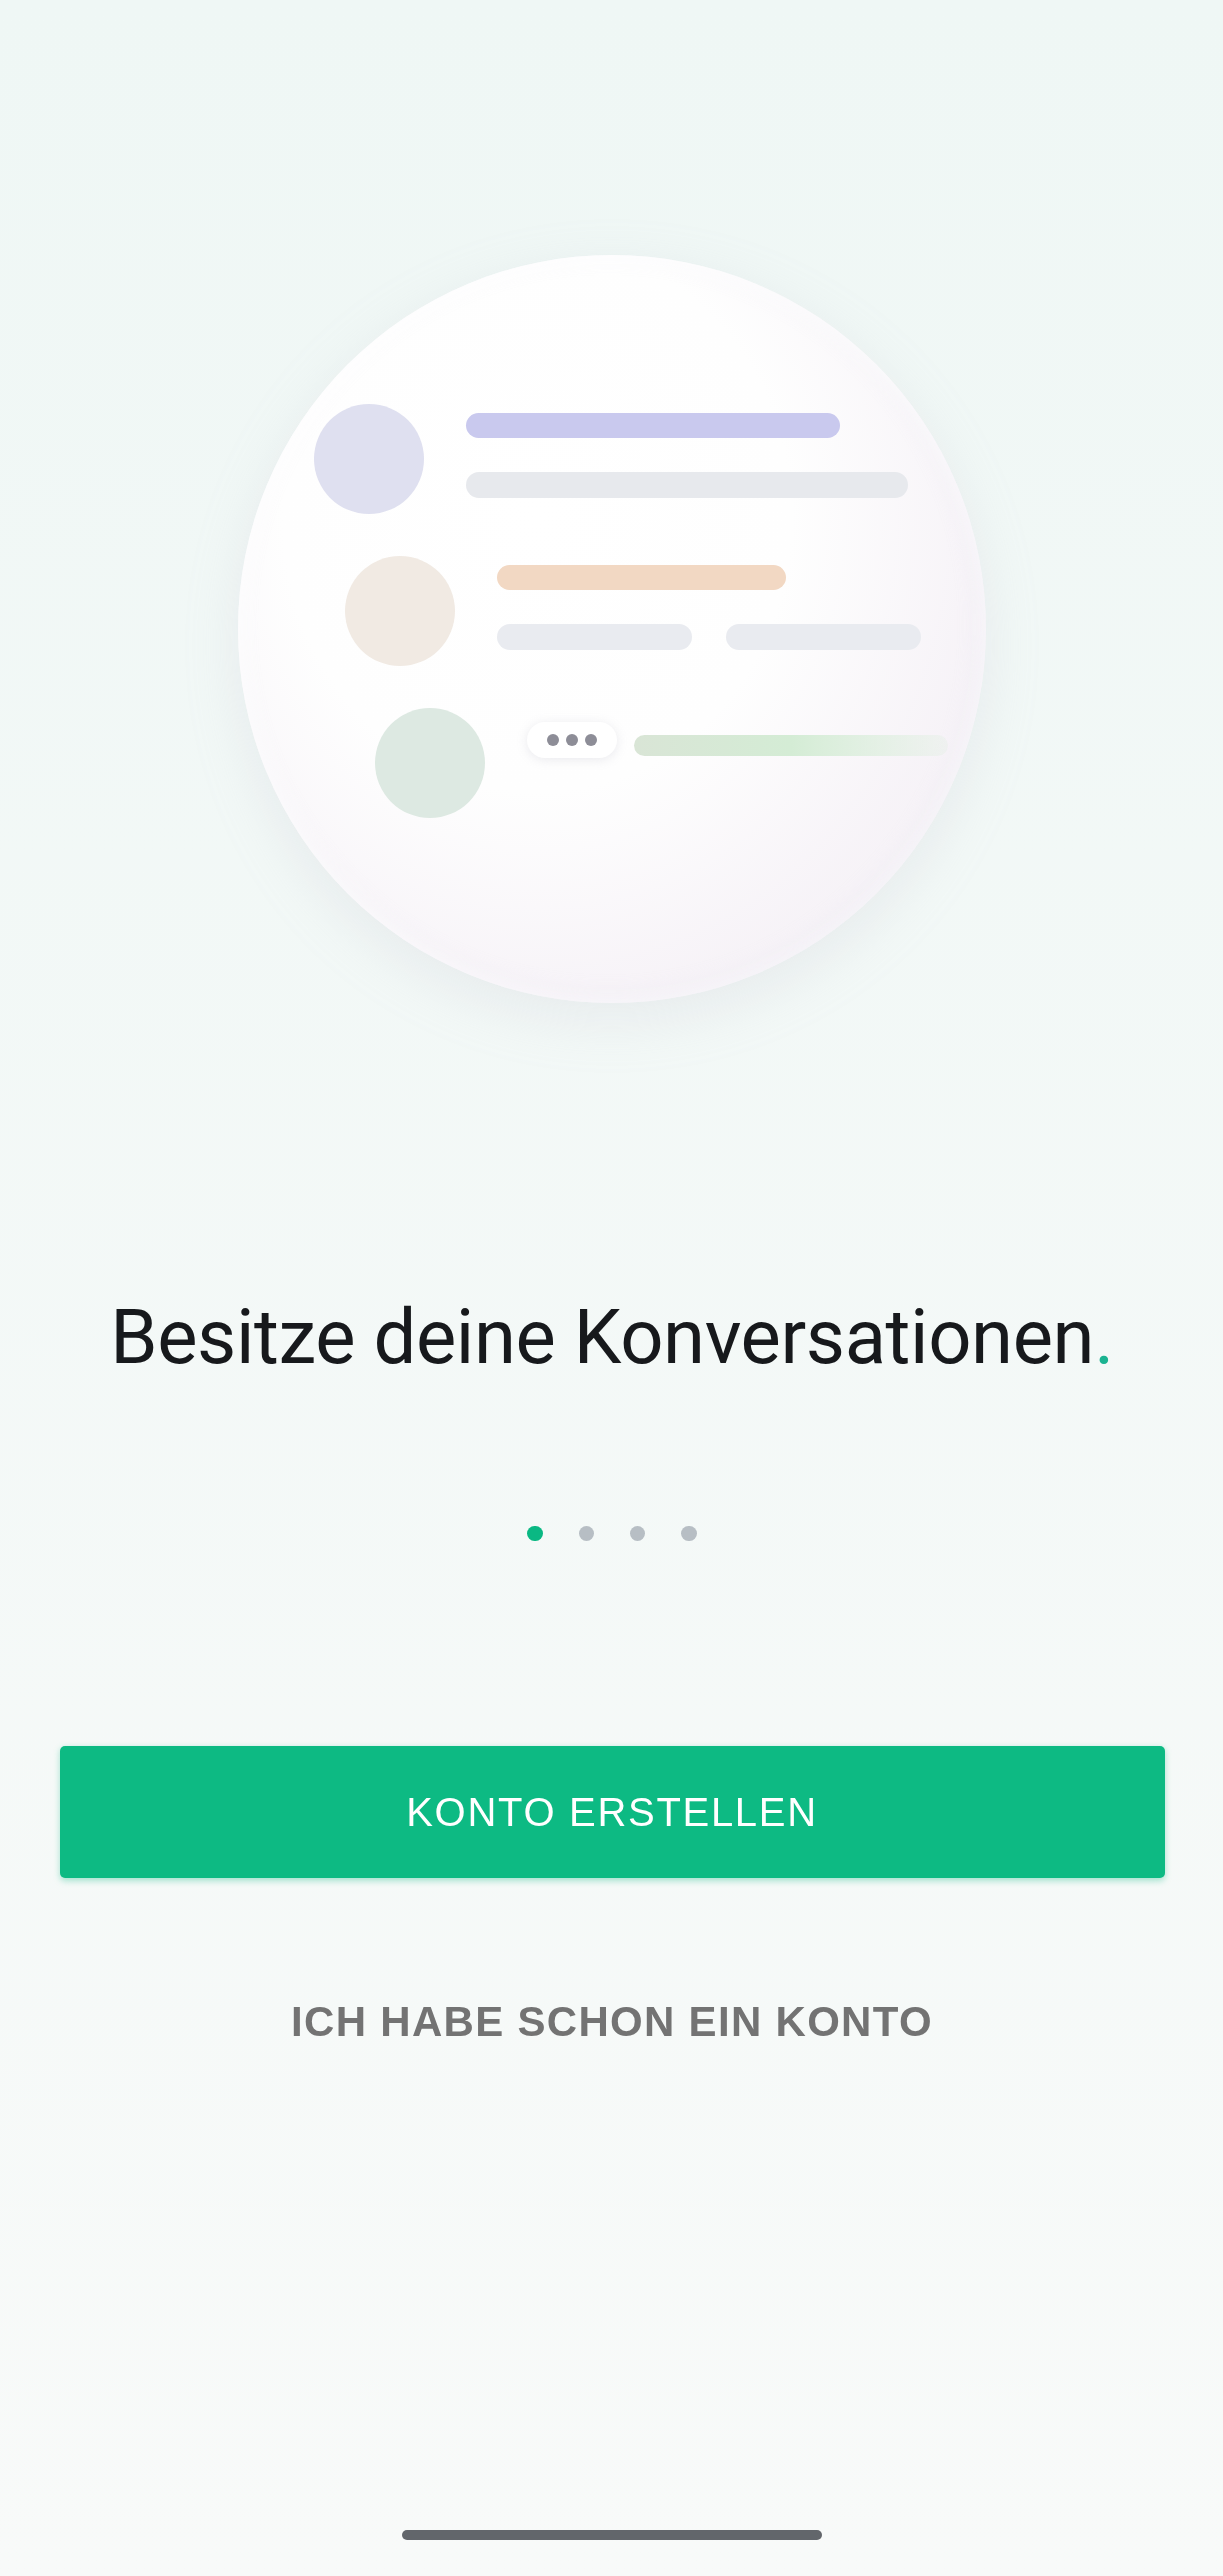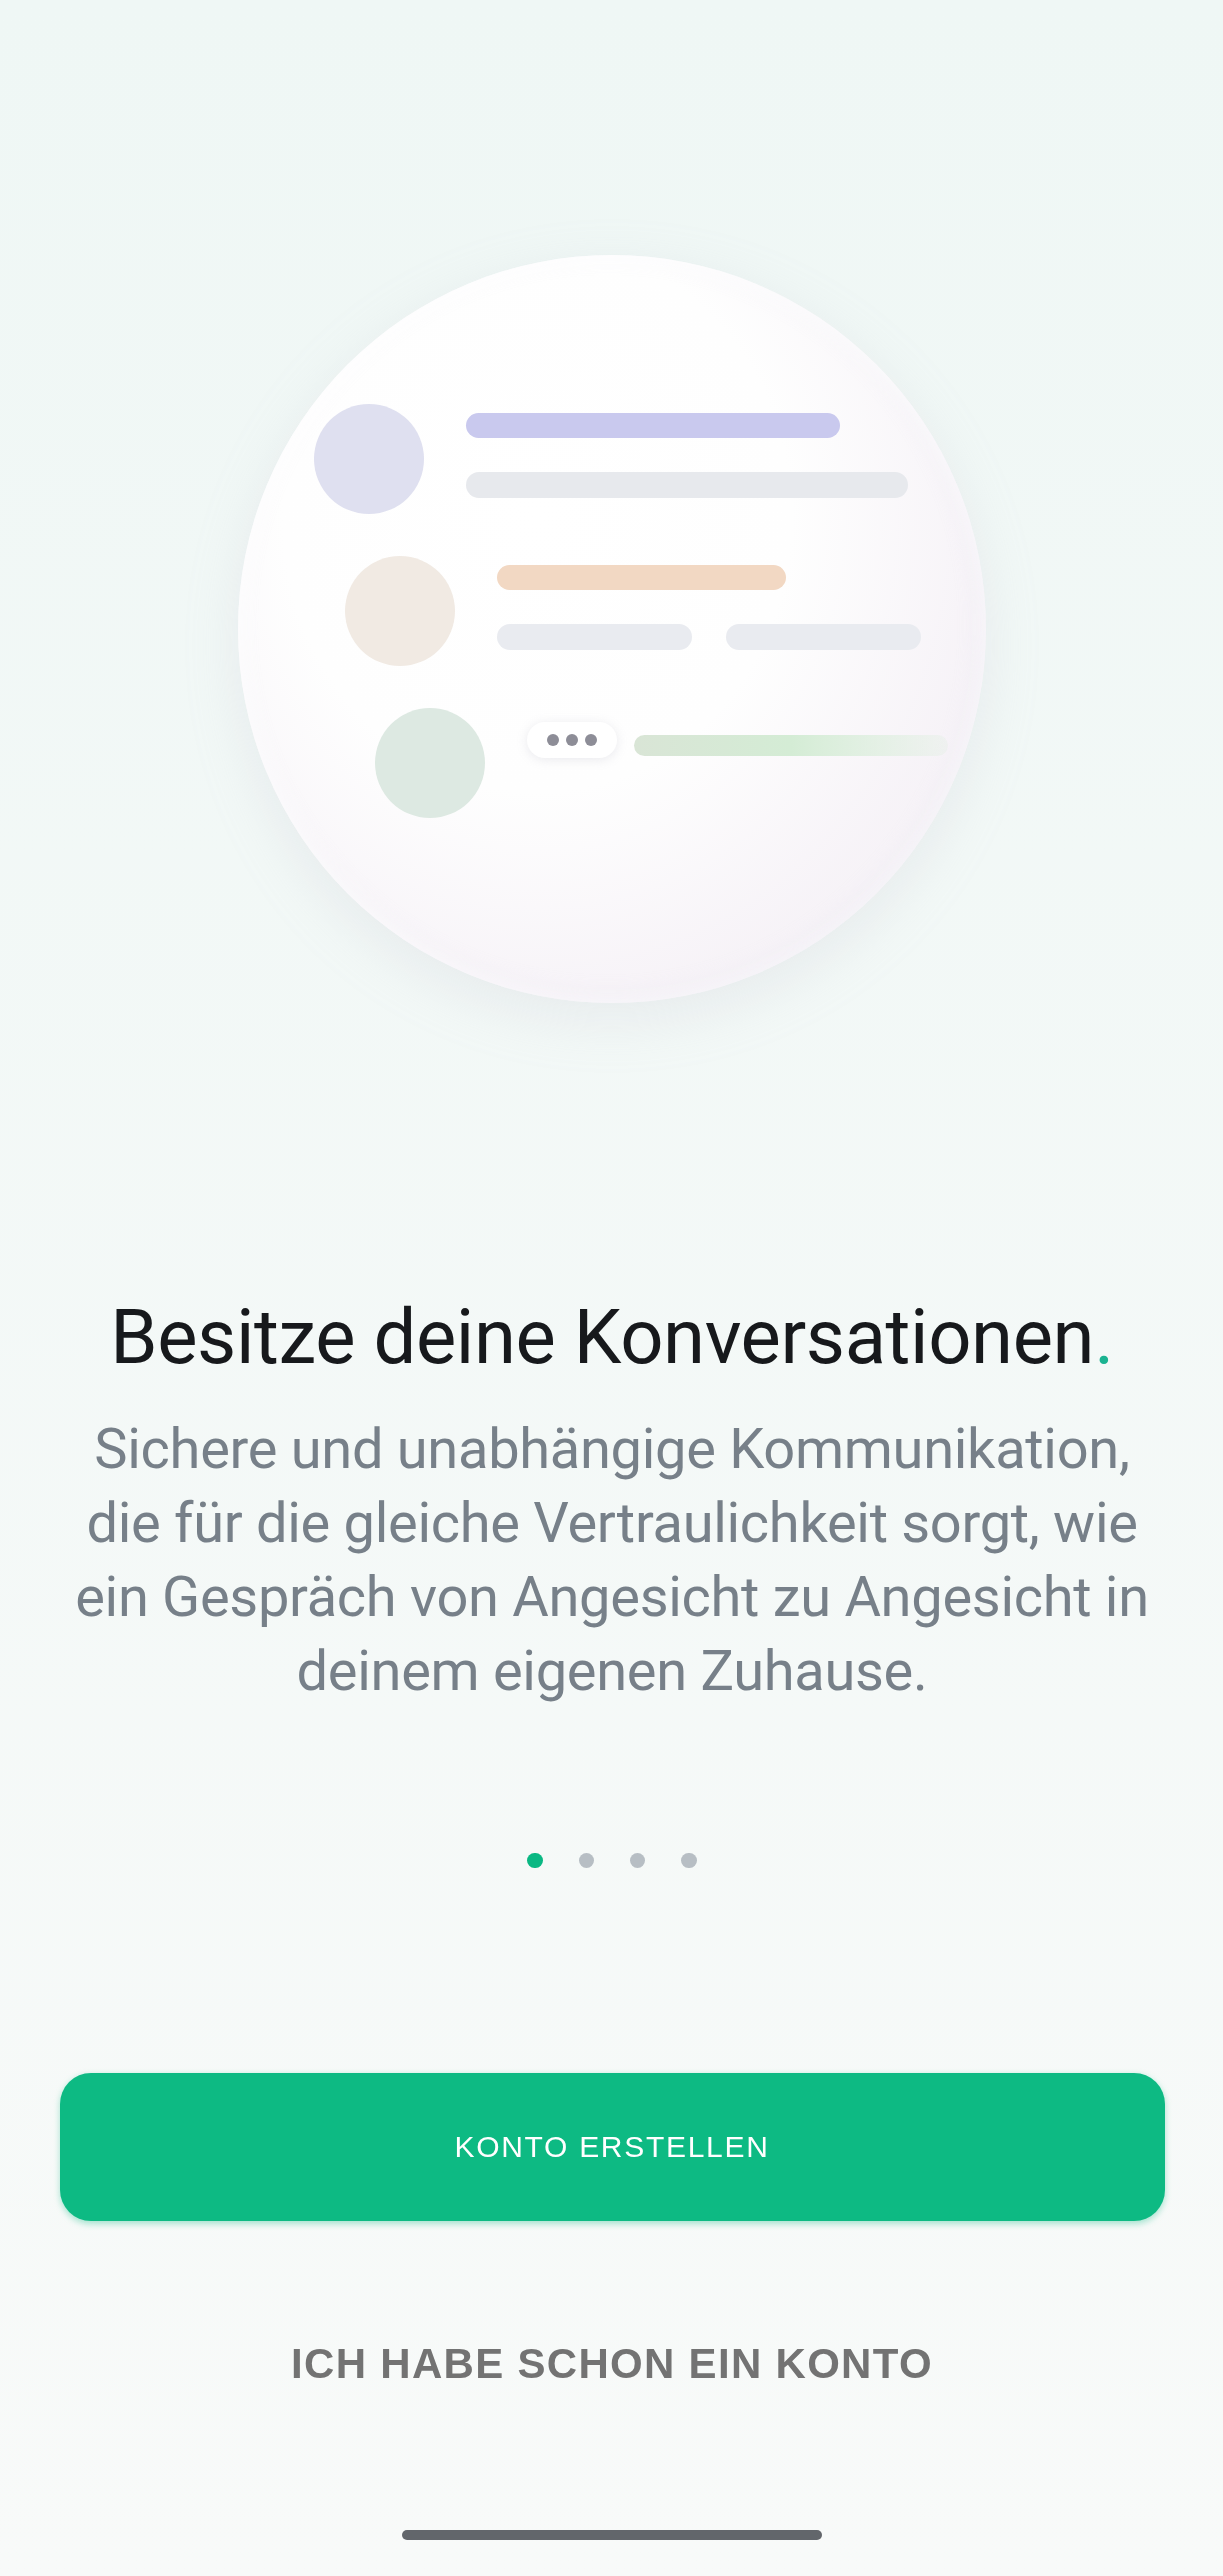--- a/index.html
+++ b/index.html
@@ -148,25 +148,25 @@
       background: #b7bec4;
     }
 
     .indicator-dot.active {
       background: #0ab883;
     }
 
     .btn-primary {
       margin-top: 205px;
       width: 1105px;
-      height: 148px;
-      border-radius: 31px;
+      height: 132px;
+      border-radius: 5px;
       background: #0dba83;
       color: #ffffff;
-      font-size: 30px;
+      font-size: 40px;
       font-weight: 500;
       letter-spacing: 1.7px;
       border: none;
       cursor: pointer;
       box-shadow: 0 2.5px 6.8px rgba(13,186,131,0.35);
     }
 
     .btn-secondary {
       margin-top: 84px;
       width: 1105px;
@@ -225,21 +225,20 @@
         <div class="l-green"></div>
       </div>
     </div>
   </div>
 </div>
 
 <div class="content">
   <h1 class="headline">
     <span>Besitze deine Konversationen</span><span class="dot">.</span>
   </h1>
-  <p class="subtext">Sichere und unabhängige Kommunikation, die für die gleiche Vertraulichkeit sorgt, wie ein Gespräch von Angesicht zu Angesicht in deinem eigenen Zuhause.</p>
 </div>
 
 <div class="indicator">
   <div class="indicator-dot active"></div>
   <div class="indicator-dot"></div>
   <div class="indicator-dot"></div>
   <div class="indicator-dot"></div>
 </div>
 
 <button class="btn-primary">KONTO ERSTELLEN</button>

